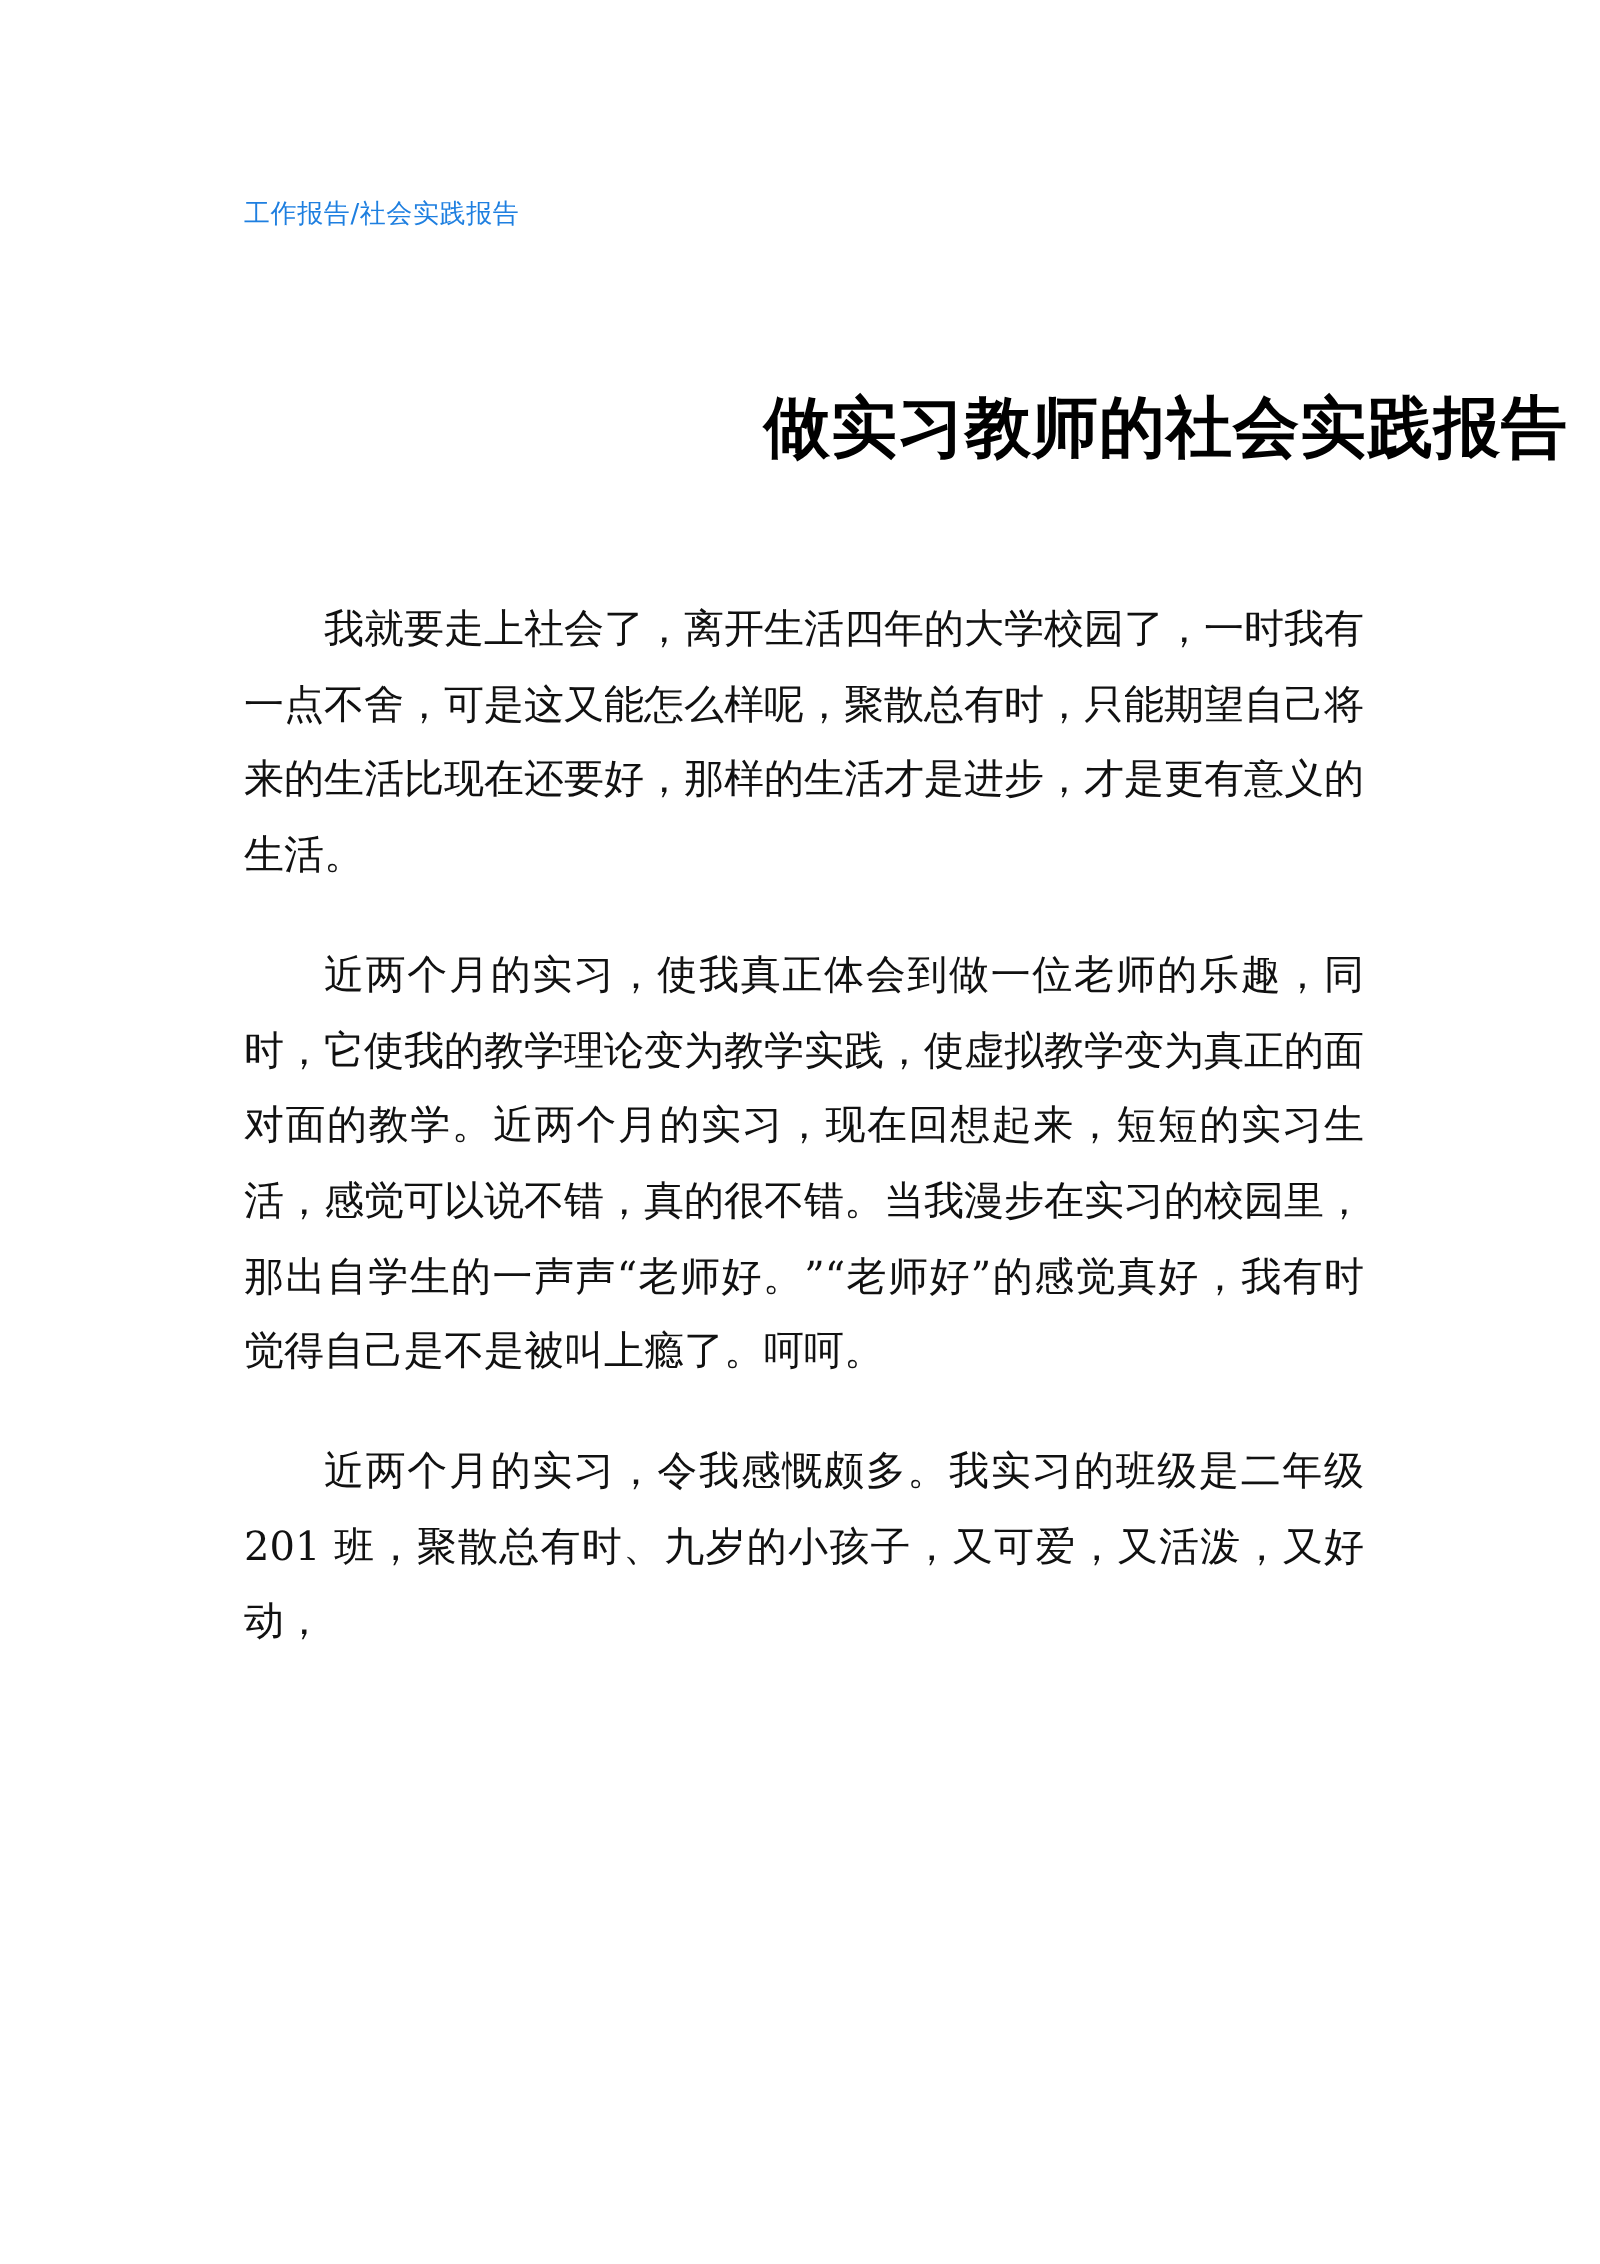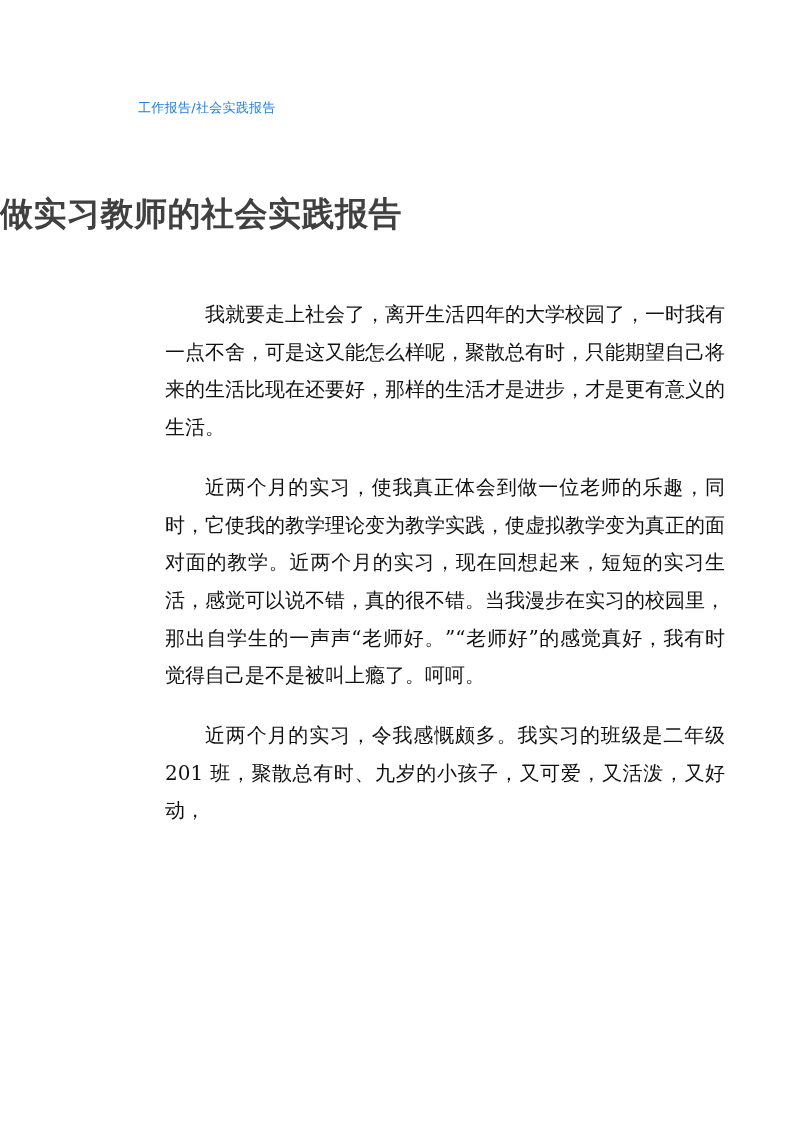--- a/index.html
+++ b/index.html
@@ -9,51 +9,50 @@
     }
     .page {
       position: relative;
       width: 800px;
       height: 1132px;
       background: #ffffff;
       overflow: hidden;
     }
     .breadcrumb {
       position: absolute;
-      left: 138px;
+      left: 122px;
       top: 98px;
       font-family: "DejaVu Sans", sans-serif;
       font-size: 13px;
       color: #1e7fe0;
       letter-spacing: 0.3px;
       line-height: 20px;
     }
     .title {
       position: absolute;
       left: 0;
       right: 16px;
       top: 190px;
-      text-align: left;
+      text-align: right;
       font-family: "DejaVu Sans", sans-serif;
       font-weight: bold;
       font-size: 33px;
-      color: #404040;
+      color: #000000;
       line-height: 48px;
       letter-spacing: 0.5px;
     }
     .body {
       position: absolute;
       left: 122px;
       width: 560px;
       top: 296px;
       font-family: "DejaVu Serif", serif;
       font-size: 20px;
       color: #111111;
       line-height: 37.7px;
-      margin-left: 43px;
     }
     .para {
       margin: 0 0 22px 0;
       text-indent: 40px;
       text-align: justify;
       letter-spacing: 0px;
     }
   </style>
 </head>
 <body>

